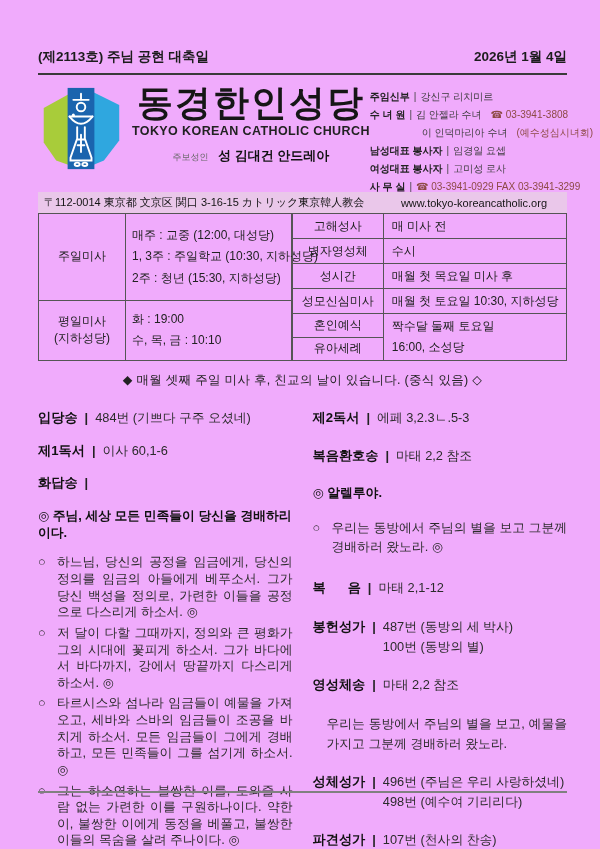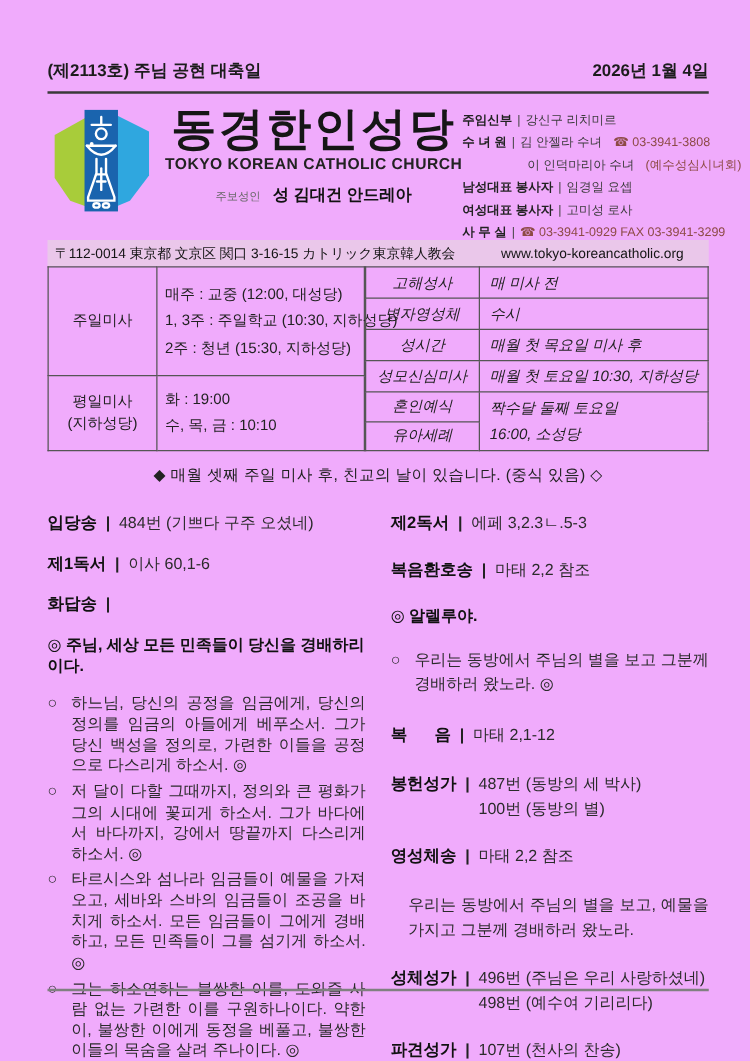--- a/index.html
+++ b/index.html
@@ -35,21 +35,21 @@
           align-items:center; font-size:11px; color:#141414; padding:3px 20px 3px 6px; }
   .addr-site { color:#141414; text-decoration:none; }
 
   
   .tables { display:flex; }
   table { border-collapse:collapse; font-size:12px; color:#222; table-layout:fixed; }
   td { border:1px solid #555; padding:2px 6px; }
   .t-left { width:272px; }
   .t-left .lbl { width:74px; text-align:center; font-weight:normal; }
   .t-left .val div { line-height:1.8; white-space:nowrap; }
-  .t-right { width:295px;font-style:italic; }
+  .t-right { width:295px; }
   .t-right td { height:20px; }
   .t-right .lbl { width:86px; text-align:center; padding:1px 2px; }
   .t-right .val { padding-left:8px; white-space:nowrap; }
   .t-right .merged div { line-height:1.75; }
 
   
   .notice { text-align:center; font-size:12.5px; color:#222; margin-top:11px; letter-spacing:.3px; }
 
   
   .columns { display:flex; gap:20px; margin-top:20px; }

